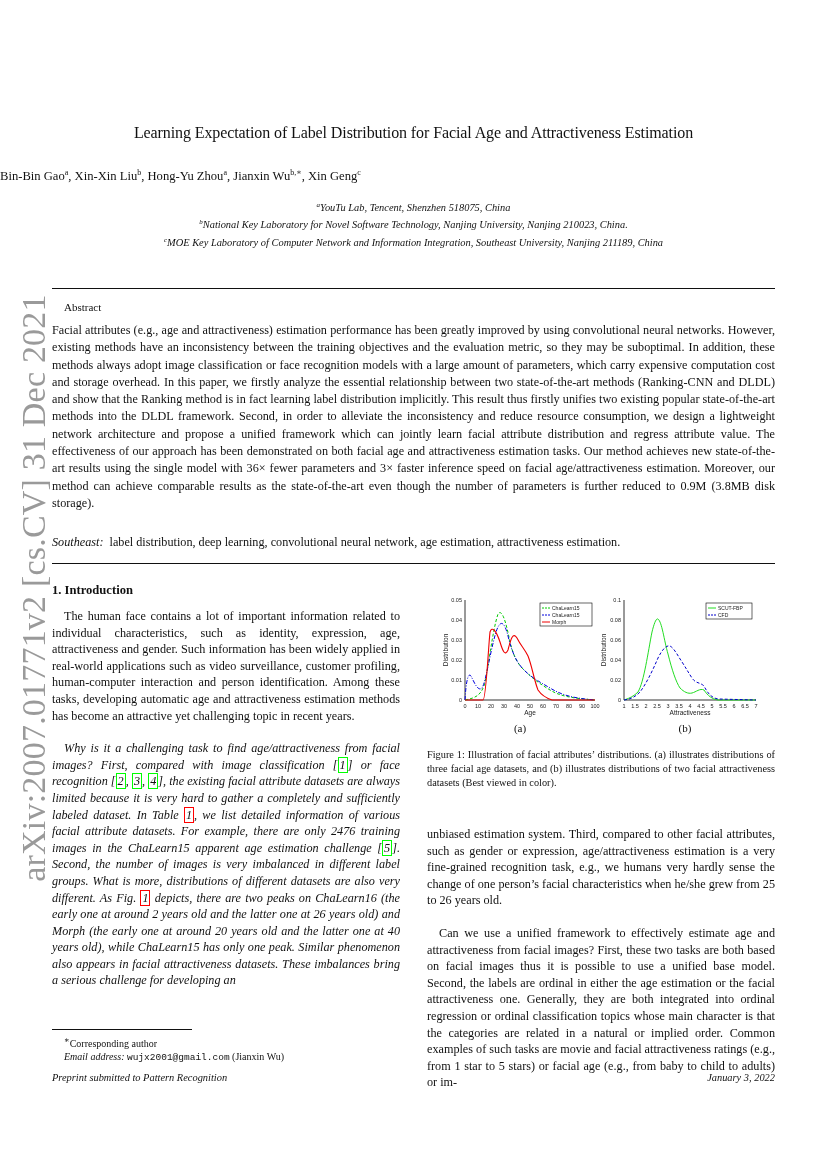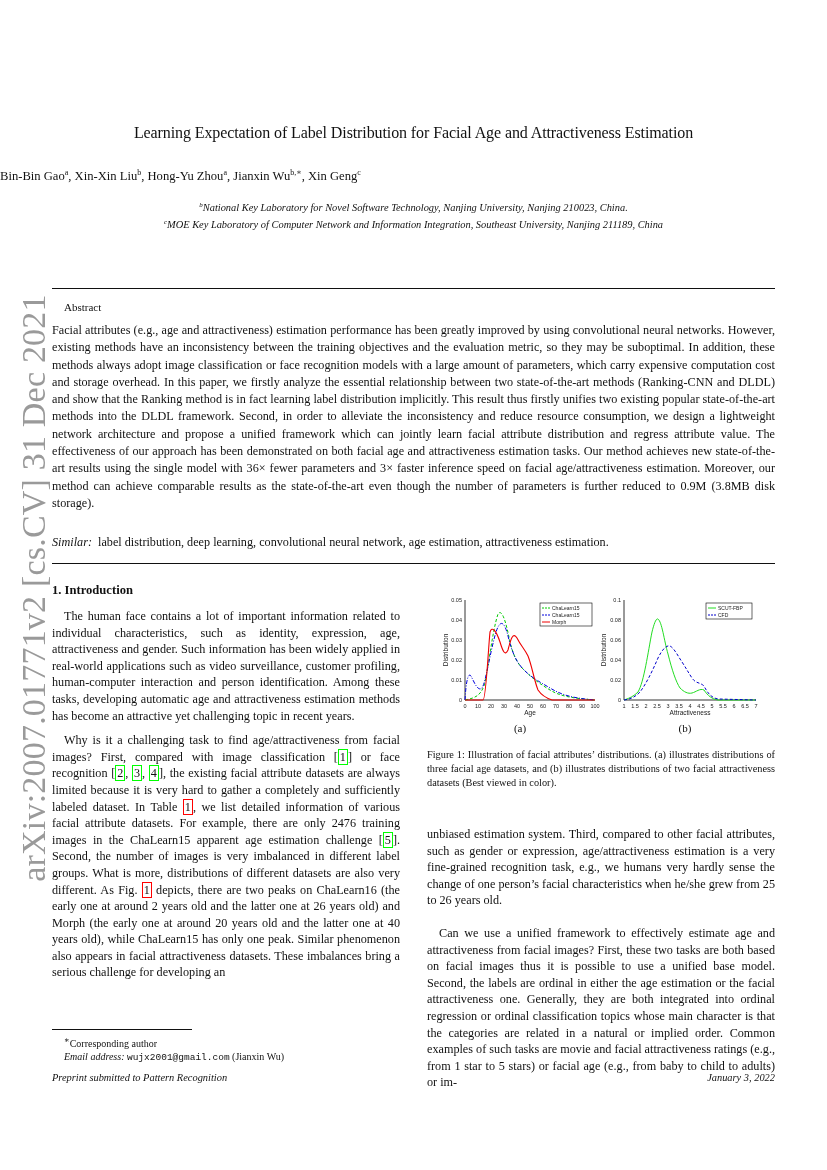--- a/index.html
+++ b/index.html
@@ -19,21 +19,21 @@
   .stamp { left:12px; top:330px; width:44px; height:515px; }
   .stamp span { position:absolute; left:50%; top:50%; transform:translate(-50%,-50%) rotate(-90deg);
                 white-space:nowrap; font-size:34px; color:#9a9a9a; letter-spacing:0.2px; }
   .sec-head { left:52px; top:583px; font-size:12.6px; font-weight:bold; }
   .col { font-size:12.2px; line-height:16.6px; text-align:justify; }
   .col p { margin:0; text-indent:12px; }
   .col p.noindent { text-indent:0; }
   .leftcol { left:52px; width:348px; top:608px; }
   .rightcol { left:427px; width:348px; top:826px;font-family:Liberation Serif, serif; }
   .rightcol p + p { margin-top:16px; }
-  .leftcol p + p { margin-top:8px; }
+  .leftcol p + p { margin-top:16px;font-style:italic; }
   .ref-g { border:1px solid #00ff00; padding:0 1px; }
   .ref-r { border:1px solid #ff0000; padding:0 1px; }
   .caption { left:427px; width:348px; top:748px; font-size:10.3px; line-height:14px; text-align:justify; }
   .fn-rule { left:52px; top:1029px; width:140px; height:1px; background:#111; }
   .footnote { left:64px; top:1034px; font-size:10px; line-height:13px; }
   .footnote .mono { font-family:"Liberation Mono", monospace; font-size:9.5px; }
   .footer-left { left:52px; top:1072px; font-size:10.4px; font-style:italic; }
   .footer-right { right:52px; top:1072px; font-size:10.4px; font-style:italic; }
   svg text { font-family:"Liberation Sans", "DejaVu Sans", sans-serif; }
 </style>
@@ -48,31 +48,32 @@
 
 <div class="abs authors">
   <span><span>Bin-Bin Gao</span><sup>a</sup></span>,
   <span><span>Xin-Xin Liu</span><sup>b</sup></span>,
   <span><span>Hong-Yu Zhou</span><sup>a</sup></span>,
   <span><span>Jianxin Wu</span><sup>b,∗</sup></span>,
   <span><span>Xin Geng</span><sup>c</sup></span>
 </div>
 
 <div class="abs affils">
+  <div><sup>a</sup><span>YouTu Lab, Tencent, Shenzhen 518075, China</span></div>
   <div><sup>b</sup><span>National Key Laboratory for Novel Software Technology, Nanjing University, Nanjing 210023, China.</span></div>
   <div><sup>c</sup><span>MOE Key Laboratory of Computer Network and Information Integration, Southeast University, Nanjing 211189, China</span></div>
 </div>
 
 <div class="abs rule" style="top:288px;"></div>
 
 <div class="abs abs-head">Abstract</div>
 <div class="abs abs-body">Facial attributes (e.g., age and attractiveness) estimation performance has been greatly improved by using convolutional neural networks. However, existing methods have an inconsistency between the training objectives and the evaluation metric, so they may be suboptimal. In addition, these methods always adopt image classification or face recognition models with a large amount of parameters, which carry expensive computation cost and storage overhead. In this paper, we firstly analyze the essential relationship between two state-of-the-art methods (Ranking-CNN and DLDL) and show that the Ranking method is in fact learning label distribution implicitly. This result thus firstly unifies two existing popular state-of-the-art methods into the DLDL framework. Second, in order to alleviate the inconsistency and reduce resource consumption, we design a lightweight network architecture and propose a unified framework which can jointly learn facial attribute distribution and regress attribute value. The effectiveness of our approach has been demonstrated on both facial age and attractiveness estimation tasks. Our method achieves new state-of-the-art results using the single model with 36× fewer parameters and 3× faster inference speed on facial age/attractiveness estimation. Moreover, our method can achieve comparable results as the state-of-the-art even though the number of parameters is further reduced to 0.9M (3.8MB disk storage).</div>
 
 <div class="abs keywords">
-  <em>Similar:</em>&nbsp;
+  <em>Southeast:</em>&nbsp;
   <span>label distribution, deep learning, convolutional neural network, age estimation, attractiveness estimation.</span>
 </div>
 
 <div class="abs rule" style="top:563px;"></div>
 
 <div class="abs sec-head">1.  Introduction</div>
 
 <div class="abs col leftcol">
   <p>The human face contains a lot of important information related to individual characteristics, such as identity, expression, age, attractiveness and gender. Such information has been widely applied in real-world applications such as video surveillance, customer profiling, human-computer interaction and person identification. Among these tasks, developing automatic age and attractiveness estimation methods has become an attractive yet challenging topic in recent years.</p>
   <p><span>Why is it a challenging task to find age/attractiveness from facial images? First, compared with image classification </span>[<a class="ref-g">1</a>]<span> or face recognition [</span><a class="ref-g">2</a>, <a class="ref-g">3</a>, <a class="ref-g">4</a><span>], the existing facial attribute datasets are always limited because it is very hard to gather a completely and sufficiently labeled dataset. In Table </span><a class="ref-r">1</a><span>, we list detailed information of various facial attribute datasets. For example, there are only 2476 training images in the ChaLearn15 apparent age estimation challenge [</span><a class="ref-g">5</a><span>]. Second, the number of images is very imbalanced in different label groups. What is more, distributions of different datasets are also very different. As Fig. </span><a class="ref-r">1</a><span> depicts, there are two peaks on ChaLearn16 (the early one at around 2 years old and the latter one at 26 years old) and Morph (the early one at around 20 years old and the latter one at 40 years old), while ChaLearn15 has only one peak. Similar phenomenon also appears in facial attractiveness datasets. These imbalances bring a serious challenge for developing an</span></p>

